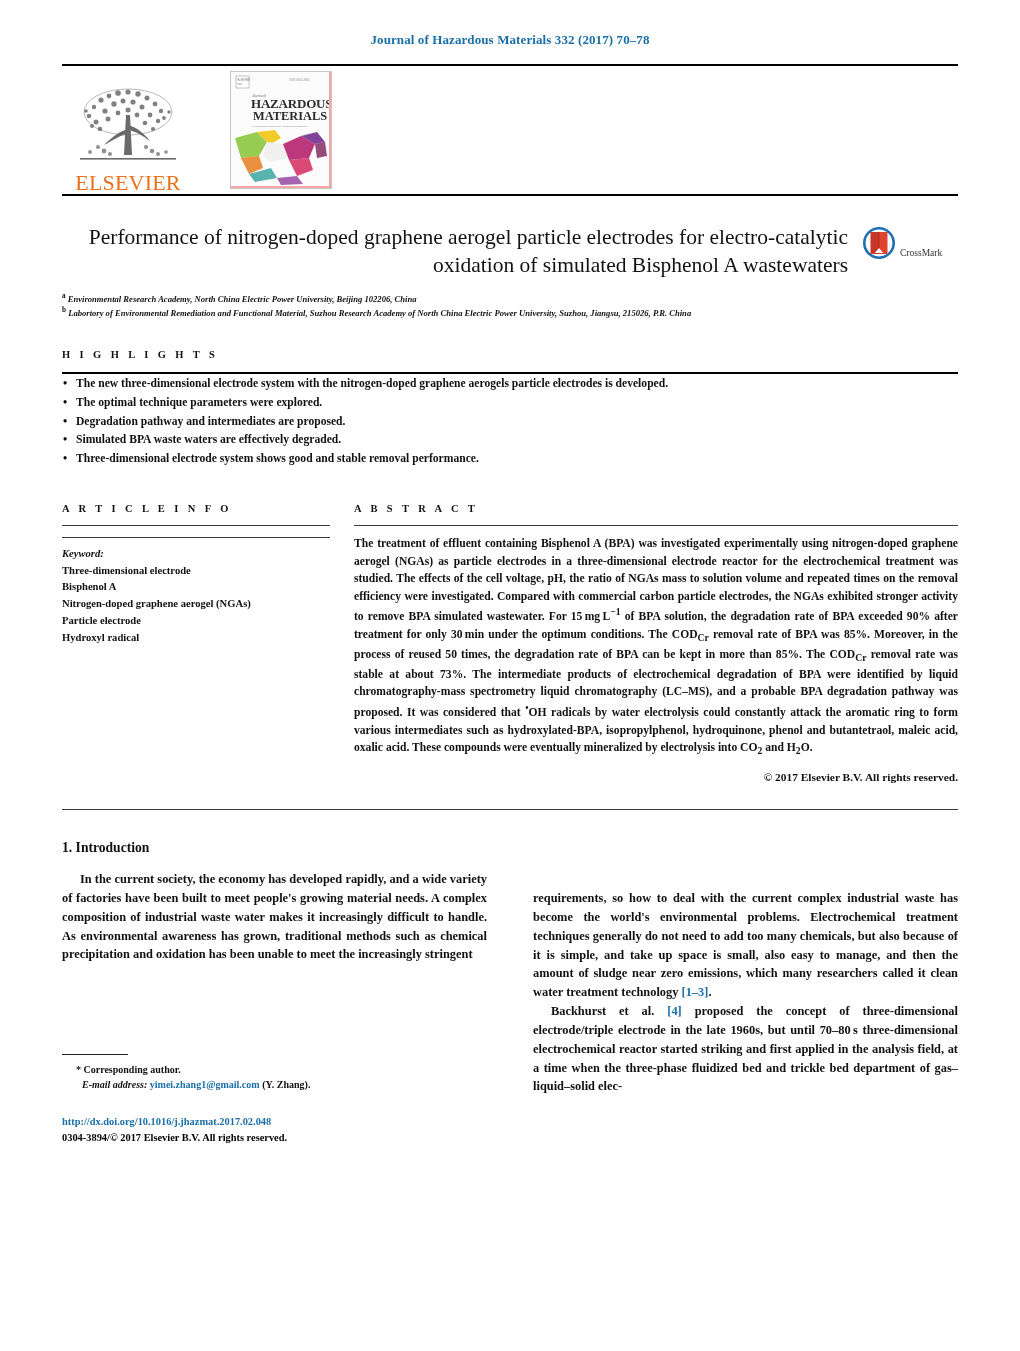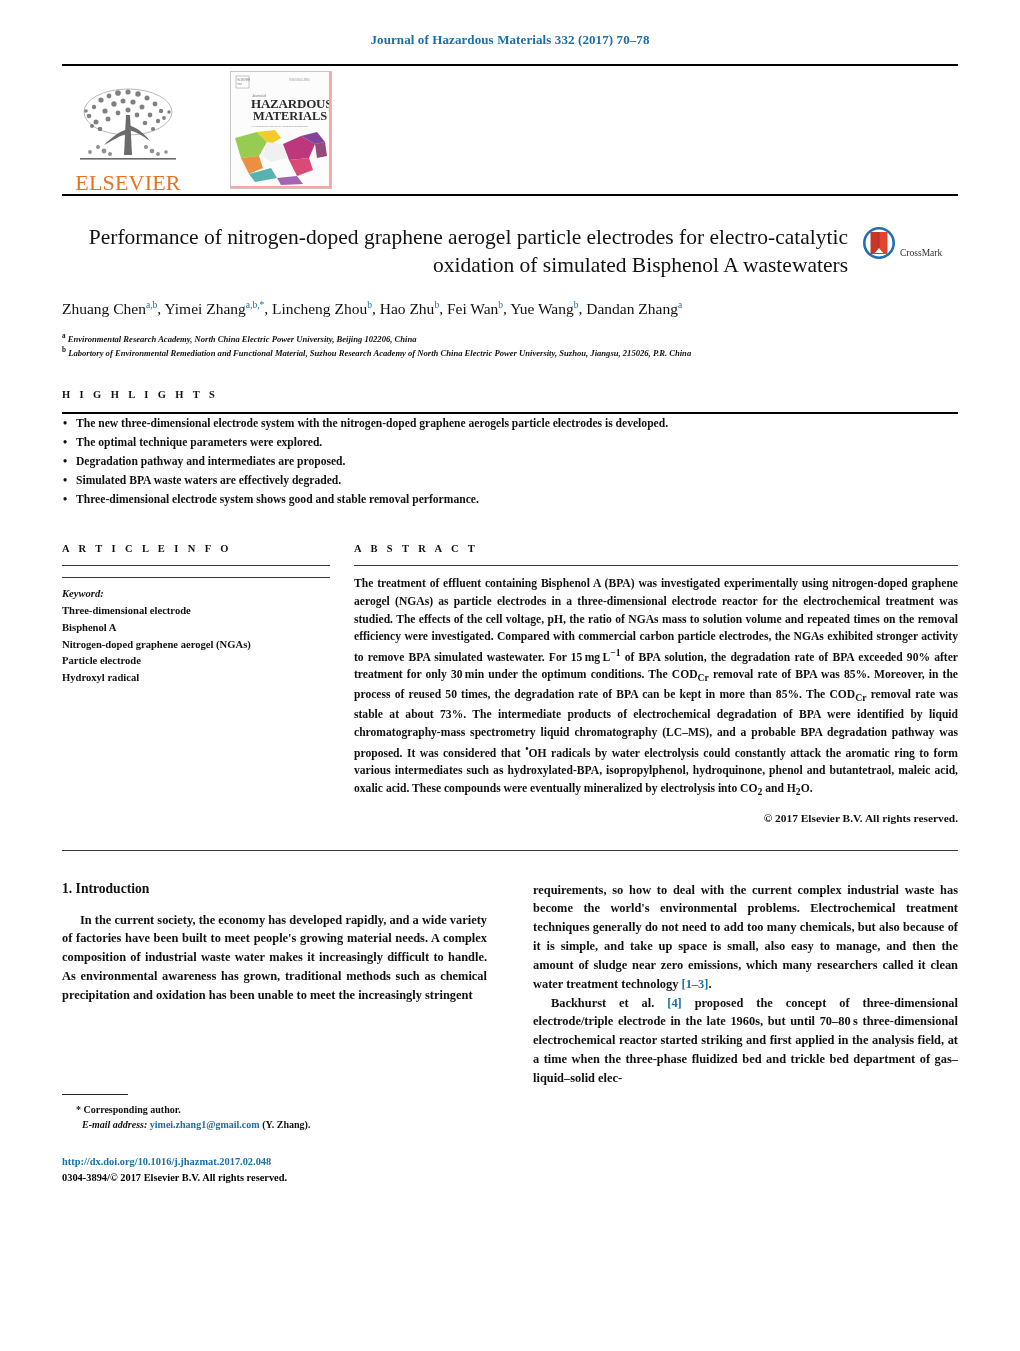--- a/index.html
+++ b/index.html
@@ -242,20 +242,21 @@
 
   
   .body-rule {
     border-top: 1.2px solid #3a3a3a;
     margin-top: 26px;
   }
   .body-cols {
     display: flex;
     gap: 46px;
     margin-top: 30px;
+    align-items: center;
   }
   .bcol { flex: 1 1 0; min-width: 0; position: relative; }
   h2.sec-title {
     font-family: "Liberation Serif", serif;
     font-weight: bold;
     font-size: 13.6px;
     margin: 0 0 14px 0;
     color: #111;
   }
   .para {
@@ -411,21 +412,20 @@
         <circle cx="17" cy="17" r="13.4" fill="#ffffff"></circle>
         <path d="M8.5 6 h8.5 v22 h-8.5 z" fill="#c8362a"></path>
         <path d="M17 6 h8.5 v22 h-8.5 z" fill="#e0432f"></path>
         <path d="M17 6 v22" stroke="#a82a20" stroke-width="0.8"></path>
         <path d="M12.8 27 l4.2 -5 l4.2 5 z" fill="#ffffff"></path>
       </svg>
       <span class="crossmark-label">CrossMark</span>
     </div>
   </div>
 
-  <div class="authors">Zhuang Chen<sup>a,b</sup>, Yimei Zhang<sup>a,b,*</sup>, Lincheng Zhou<sup>b</sup>, Hao Zhu<sup>b</sup>, Fei Wan<sup>b</sup>, Yue Wang<sup>b</sup>, Dandan Zhang<sup>a</sup></div>
 
   <div class="affil">
     <p><sup>a</sup> <span>Environmental Research Academy, North China Electric Power University, Beijing 102206, China</span></p>
     <p><sup>b</sup> <span>Labortory of Environmental Remediation and Functional Material, Suzhou Research Academy of North China Electric Power University, Suzhou, Jiangsu, 215026, P.R. China</span></p>
   </div>
 
   <div class="highlights">
     <div class="sec-label">H I G H L I G H T S</div>
     <div class="thick-rule"></div>
     <ul class="hl-list">

